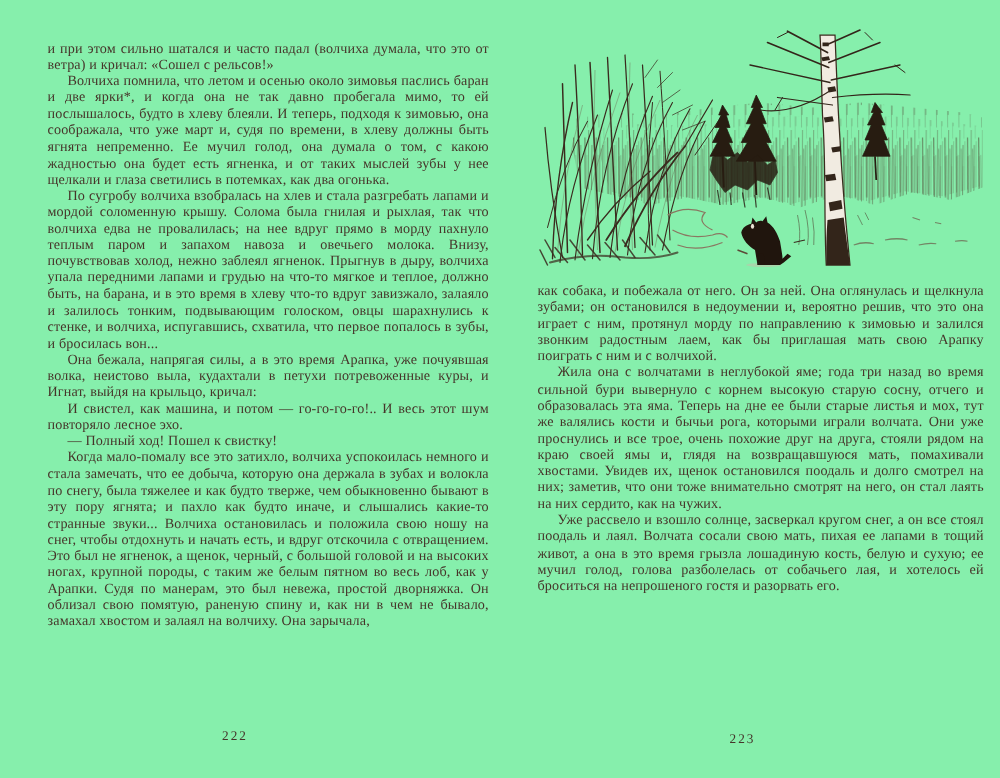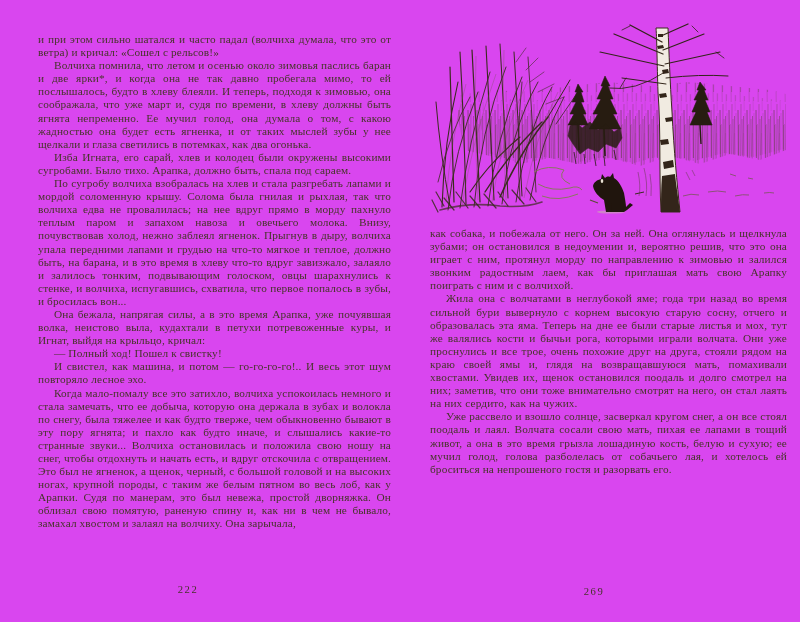--- a/index.html
+++ b/index.html
@@ -1,20 +1,20 @@
 <!DOCTYPE html>
 <html><head>
 <meta charset="utf-8">
 <style>
   html,body{margin:0;padding:0;}
   body{
     width:800px;height:622px;overflow:hidden;background:#fefefd;
     font-family:"Liberation Serif","DejaVu Serif",serif;
   }
-  .spread{position:relative;width:800px;height:622px;background:#d946ef;}
+  .spread{position:relative;width:800px;height:622px;background:#86efac;}
   .page{position:absolute;top:0;height:622px;}
   .page-left{left:0;width:400px;}
   .page-right{left:400px;width:400px;}
   .text-col{
     position:absolute;
     color:#46352a;
     font-size:11.3px;line-height:13.1px;
     text-align:justify;
     letter-spacing:0.12px;
   }
@@ -34,25 +34,24 @@
 </style>
 </head>
 <body>
 
 <div class="spread">
 
   <div class="page page-left">
     <div class="text-col left-col">
       <p class="cont">и при этом сильно шатался и часто падал (волчиха думала, что это от ветра) и кричал: «Сошел с рельсов!»</p>
       <p class="ind">Волчиха помнила, что летом и осенью около зимовья паслись баран и две ярки*, и когда она не так давно пробегала мимо, то ей послышалось, будто в хлеву блеяли. И теперь, подходя к зимовью, она соображала, что уже март и, судя по времени, в хлеву должны быть ягнята непременно. Ее мучил голод, она думала о том, с какою жадностью она будет есть ягненка, и от таких мыслей зубы у нее щелкали и глаза светились в потемках, как два огонька.</p>
-      <p class="ind">Изба Игната, его сарай, хлев и колодец были окружены высокими сугробами. Было тихо. Арапка, должно быть, спала под сараем.</p>
       <p class="ind">По сугробу волчиха взобралась на хлев и стала разгребать лапами и мордой соломенную крышу. Солома была гнилая и рыхлая, так что волчиха едва не провалилась; на нее вдруг прямо в морду пахнуло теплым паром и запахом навоза и овечьего молока. Внизу, почувствовав холод, нежно заблеял ягненок. Прыгнув в дыру, волчиха упала передними лапами и грудью на что-то мягкое и теплое, должно быть, на барана, и в это время в хлеву что-то вдруг завизжало, залаяло и залилось тонким, подвывающим голоском, овцы шарахнулись к стенке, и волчиха, испугавшись, схватила, что первое попалось в зубы, и бросилась вон...</p>
       <p class="ind">Она бежала, напрягая силы, а в это время Арапка, уже почуявшая волка, неистово выла, кудахтали в петухи потревоженные куры, и Игнат, выйдя на крыльцо, кричал:</p>
+      <p class="ind">И свистел, как машина, и потом — го-го-го-го!.. И весь этот шум повторяло лесное эхо.</p>
       <p class="ind">— Полный ход! Пошел к свистку!</p>
-      <p class="ind">И свистел, как машина, и потом — го-го-го-го!.. И весь этот шум повторяло лесное эхо.</p>
       <p class="ind">Когда мало-помалу все это затихло, волчиха успокоилась немного и стала замечать, что ее добыча, которую она держала в зубах и волокла по снегу, была тяжелее и как будто тверже, чем обыкновенно бывают в эту пору ягнята; и пахло как будто иначе, и слышались какие-то странные звуки... Волчиха остановилась и положила свою ношу на снег, чтобы отдохнуть и начать есть, и вдруг отскочила с отвращением. Это был не ягненок, а щенок, черный, с большой головой и на высоких ногах, крупной породы, с таким же белым пятном во весь лоб, как у Арапки. Судя по манерам, это был невежа, простой дворняжка. Он облизал свою помятую, раненую спину и, как ни в чем не бывало, замахал хвостом и залаял на волчиху. Она зарычала,</p>
     </div>
     <div class="pagenum pagenum-left">222</div>
   </div>
 
   <div class="page page-right">
 
     <svg class="illo" viewBox="0 0 358 196" xmlns="http://www.w3.org/2000/svg" aria-hidden="true">
       <defs>
         <pattern id="ht" width="9" height="82" patternUnits="userSpaceOnUse">
@@ -178,16 +177,16 @@
           <path d="M334,171 q6,-1 10,0"></path>
         <path d="M300,152 l6,2 M318,156 l5,1"></path>
       </g>
     </svg>
 
     <div class="text-col right-col">
       <p class="cont">как собака, и побежала от него. Он за ней. Она оглянулась и щелкнула зубами; он остановился в недоумении и, вероятно решив, что это она играет с ним, протянул морду по направлению к зимовью и залился звонким радостным лаем, как бы приглашая мать свою Арапку поиграть с ним и с волчихой.</p>
       <p class="ind">Жила она с волчатами в неглубокой яме; года три назад во время сильной бури вывернуло с корнем высокую старую сосну, отчего и образовалась эта яма. Теперь на дне ее были старые листья и мох, тут же валялись кости и бычьи рога, которыми играли волчата. Они уже проснулись и все трое, очень похожие друг на друга, стояли рядом на краю своей ямы и, глядя на возвращавшуюся мать, помахивали хвостами. Увидев их, щенок остановился поодаль и долго смотрел на них; заметив, что они тоже внимательно смотрят на него, он стал лаять на них сердито, как на чужих.</p>
       <p class="ind">Уже рассвело и взошло солнце, засверкал кругом снег, а он все стоял поодаль и лаял. Волчата сосали свою мать, пихая ее лапами в тощий живот, а она в это время грызла лошадиную кость, белую и сухую; ее мучил голод, голова разболелась от собачьего лая, и хотелось ей броситься на непрошеного гостя и разорвать его.</p>
     </div>
-    <div class="pagenum pagenum-right">269</div>
+    <div class="pagenum pagenum-right">223</div>
   </div>
 
 </div>
 
 </body></html>

